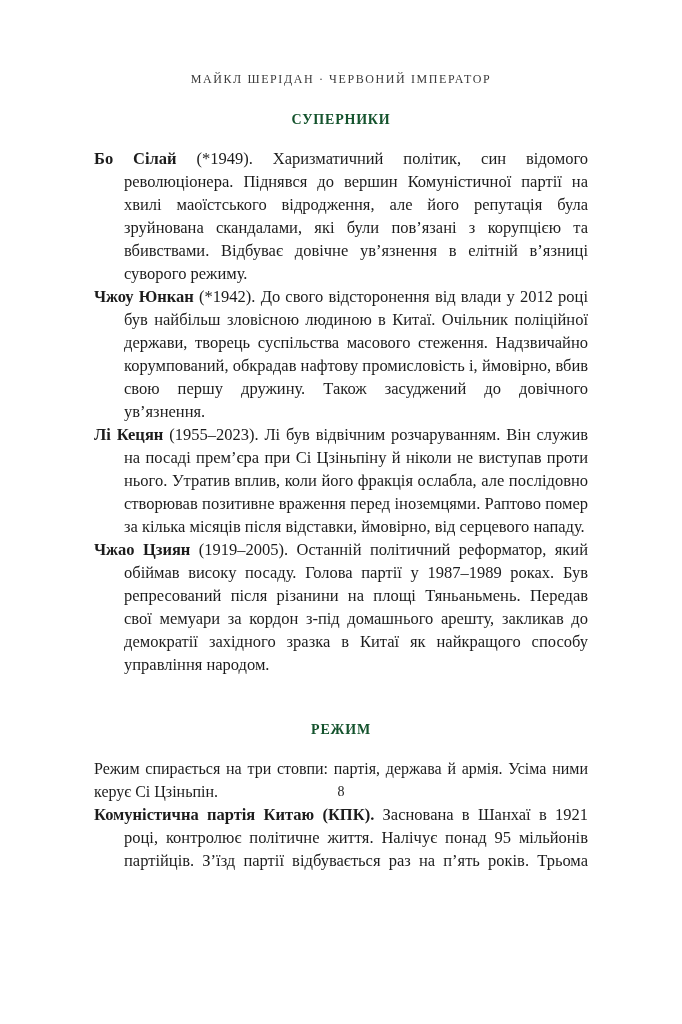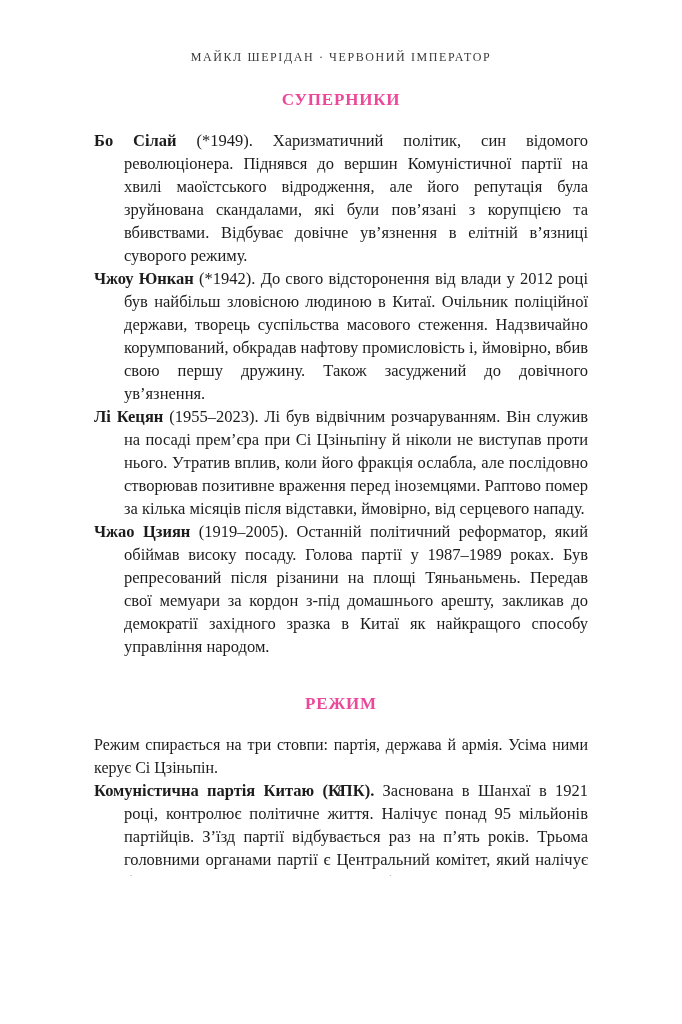--- a/index.html
+++ b/index.html
@@ -5,43 +5,43 @@
   html, body {
     margin: 0;
     padding: 0;
     background: #ffffff;
   }
   .page {
     width: 682px;
     height: 876px;
     box-sizing: border-box;
     position: relative;
-    padding: 50px 94px 0 94px;
+    padding: 72px 94px 0 94px;
     background: #ffffff;
     color: #1c1c1c;
     font-family: "Liberation Serif", "DejaVu Serif", serif;
     overflow: hidden;
   }
   .running-header {
     text-align: center;
     font-size: 12px;
     letter-spacing: 1.6px;
     color: #3a3a3a;
     margin: 0 0 0 0;
   }
   .section-heading {
     text-align: center;
-    font-size: 17px;
+    font-size: 14px;
     font-weight: bold;
     letter-spacing: 0.8px;
-    color: #ec4899;
+    color: #14532d;
     margin: 25px 0 19px 0;
   }
   .section-heading.second {
-    margin-top: 36px;
+    margin-top: 46px;
   }
   .entries {
     margin: 0;
   }
   .entry {
     font-size: 16.5px;
     line-height: 23px;
     text-align: justify;
     margin: 0;
     padding-left: 30px;

